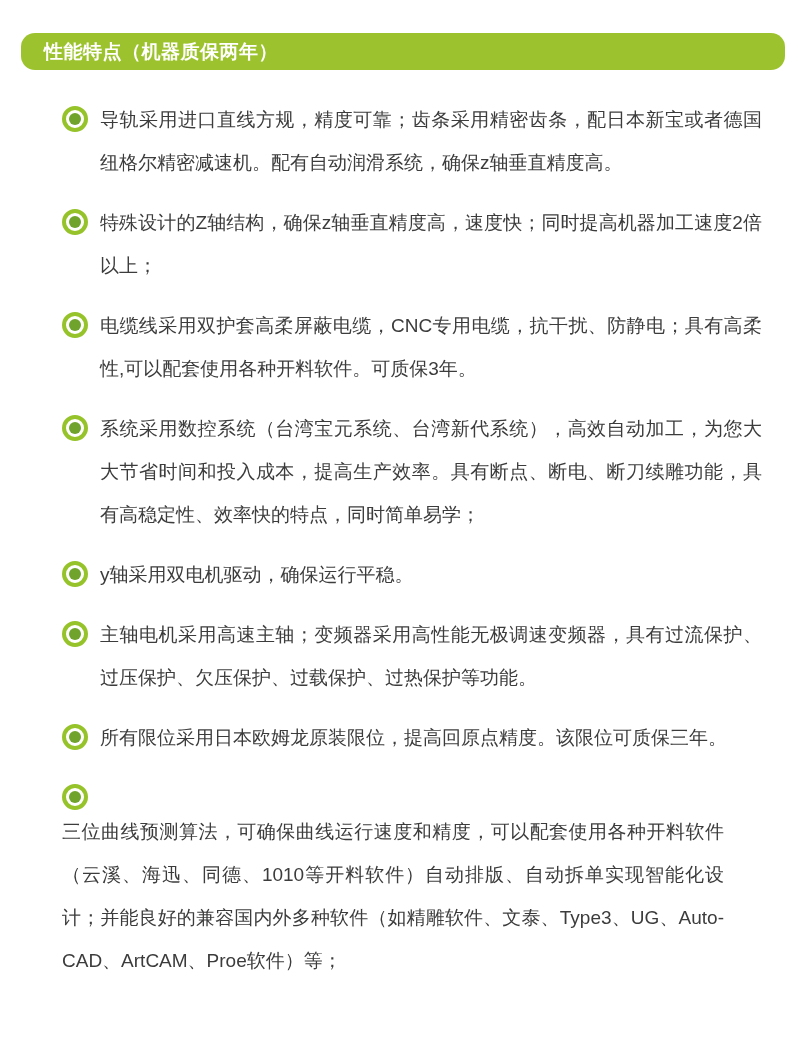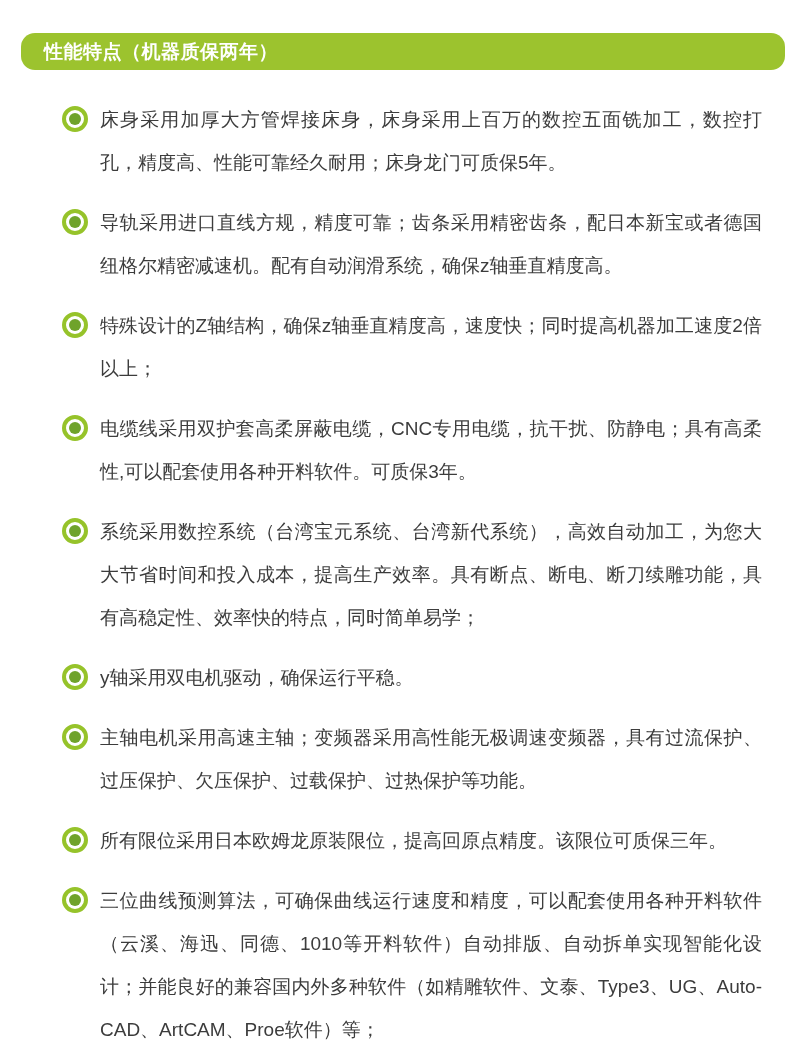--- a/index.html
+++ b/index.html
@@ -38,21 +38,21 @@
   }
   .feature-list {
     list-style: none;
     margin-top: 28px;
   }
   .feature {
     display: flex;
     padding-left: 62px;
     margin-bottom: 17px;
   }
-  .feature:last-child { margin-bottom: 0; }
+  .feature:last-child { margin-bottom: 0; flex-direction: column; }
   .bullet {
     flex: none;
     width: 26px;
     height: 26px;
     border-radius: 50%;
     border: 4px solid var(--ring);
     background: #ffffff;
     margin-top: 8px;
     margin-right: 12px;
     display: flex;
@@ -76,26 +76,20 @@
 </head>
 <body>
 
 <div class="page">
 
   <div class="header-bar">
     <span class="header-title">性能特点（机器质保两年）</span>
   </div>
 
   <ul class="feature-list">
-    <li class="feature">
-      <span class="bullet">
-          <span class="dot"></span>
-        </span>
-      <p class="feature-text">床身采用加厚大方管焊接床身，床身采用上百万的数控五面铣加工，数控打孔，精度高、性能可靠经久耐用；床身龙门可质保5年。</p>
-    </li>
     <li class="feature">
       <span class="bullet">
           <span class="dot"></span>
         </span>
       <p class="feature-text">导轨采用进口直线方规，精度可靠；齿条采用精密齿条，配日本新宝或者德国纽格尔精密减速机。配有自动润滑系统，确保z轴垂直精度高。</p>
     </li>
     <li class="feature">
       <span class="bullet">
           <span class="dot"></span>
         </span>

